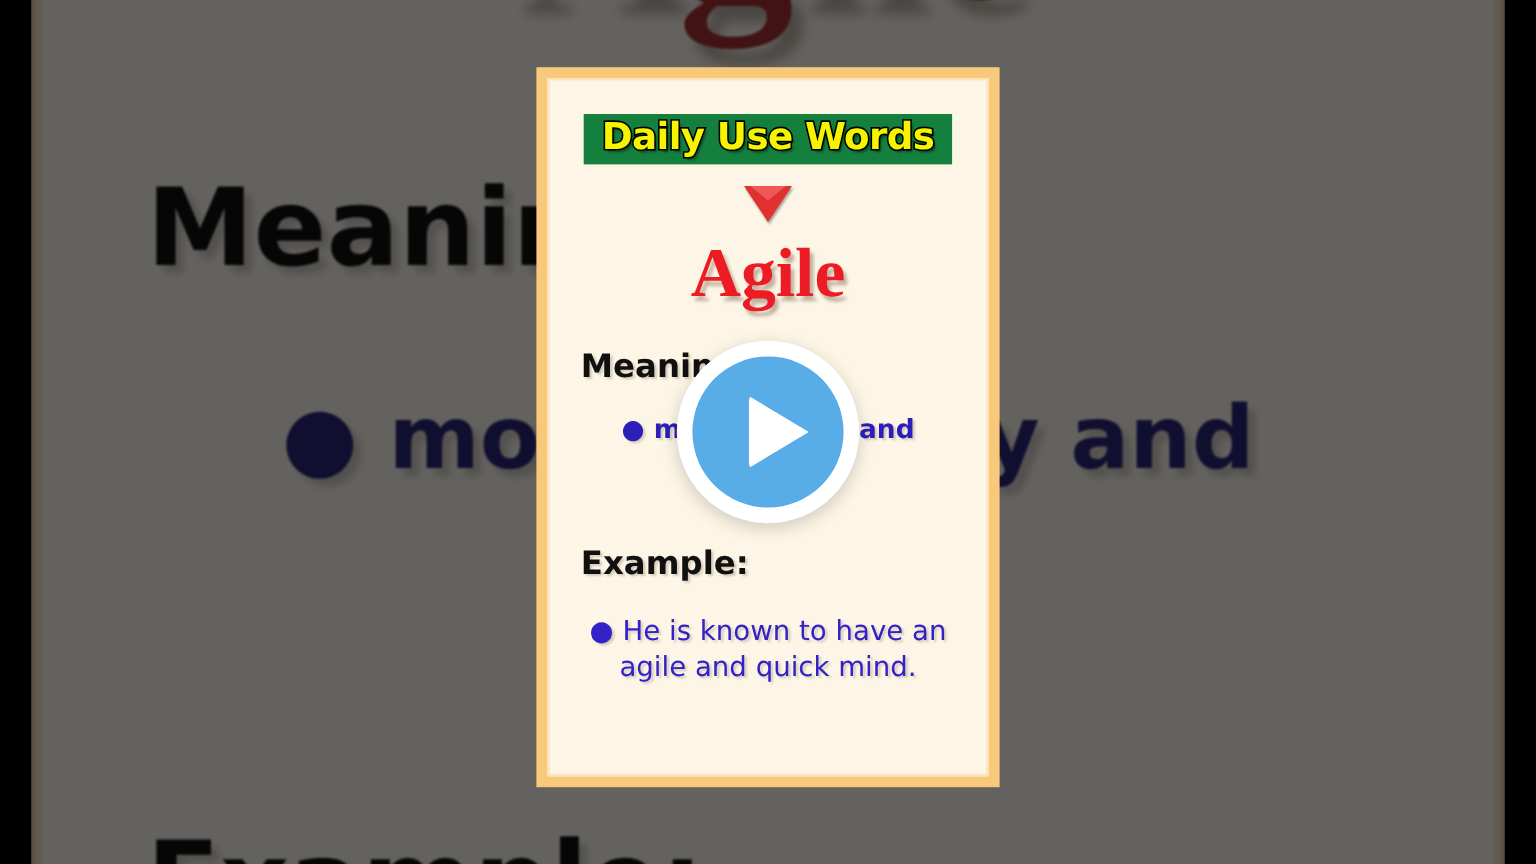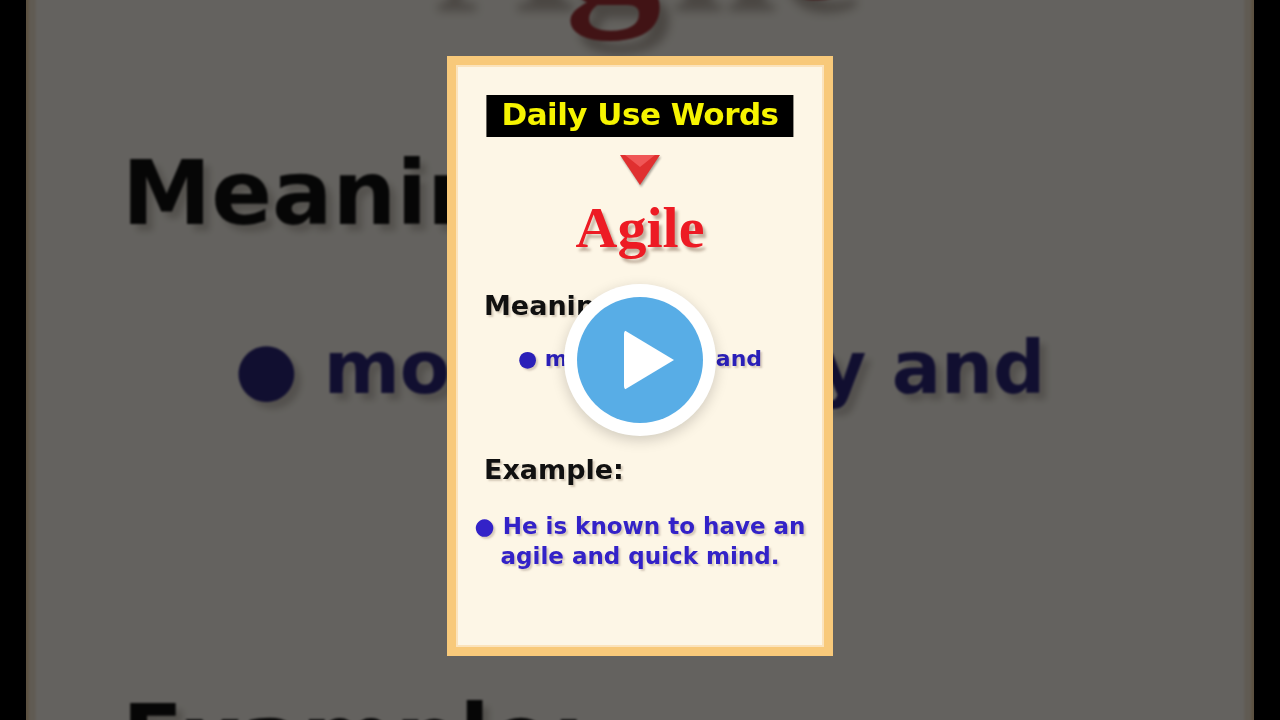--- a/index.html
+++ b/index.html
@@ -81,21 +81,21 @@
     border: 2px solid #FBE3BC;
     overflow: hidden;
   }
 
   
   .banner {
     position: absolute;
     left: 50%;
     transform: translateX(-50%);
     top: 28px;
-    background: #000000;
+    background: #15803d;
     padding: 3px 15px 6px 15px;
     white-space: nowrap;
   }
   .banner-text {
     font-family: "DejaVu Sans", sans-serif;
     font-weight: bold;
     font-size: 31px;
     line-height: 1.05;
     color: #F6F400;
     letter-spacing: -0.5px;
@@ -173,21 +173,21 @@
     padding: 0 24px;
     box-sizing: border-box;
   }
   #meaning-text  { top: 278px; }
 
   .example-line {
     position: absolute;
     left: 0; right: 0;
     text-align: center;
     font-family: "DejaVu Sans", sans-serif;
-    font-weight: bold;
+    font-weight: normal;
     font-size: 23px;
     line-height: 1.32;
     color: #3322C8;
     text-shadow: 2px 2px 2px rgba(150,130,115,0.38);
     padding: 0 16px;
     box-sizing: border-box;
   }
   #example-text { top: 444px; }
 
   

